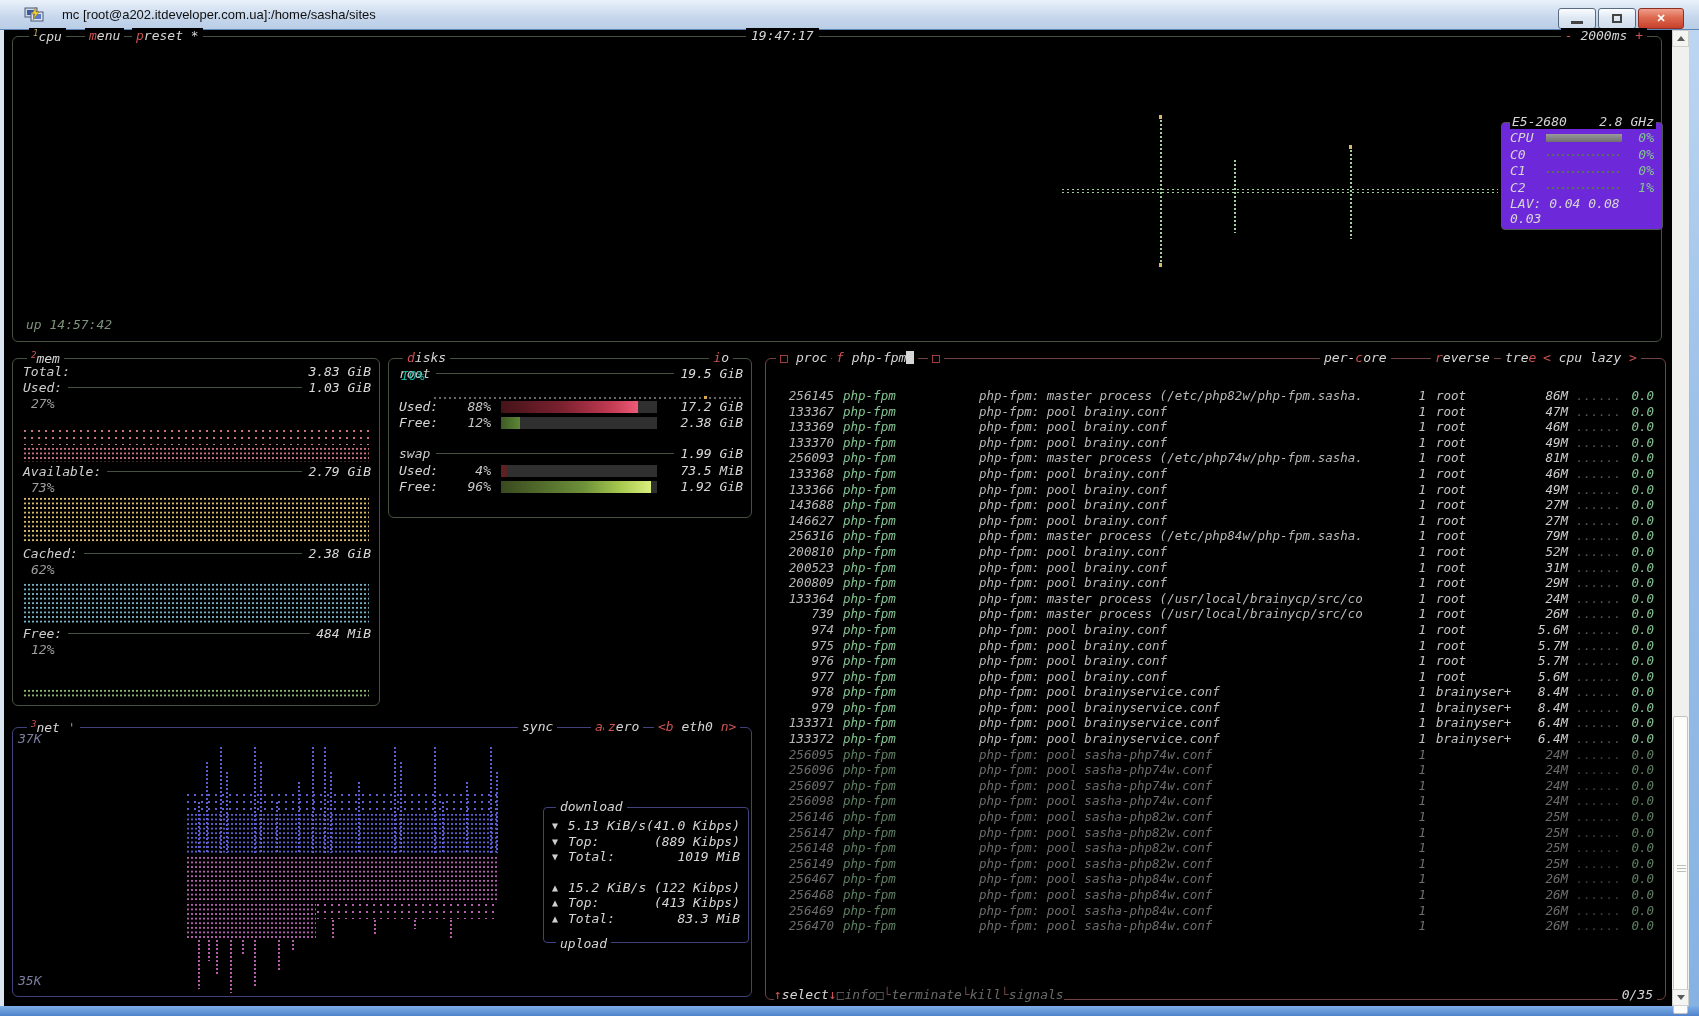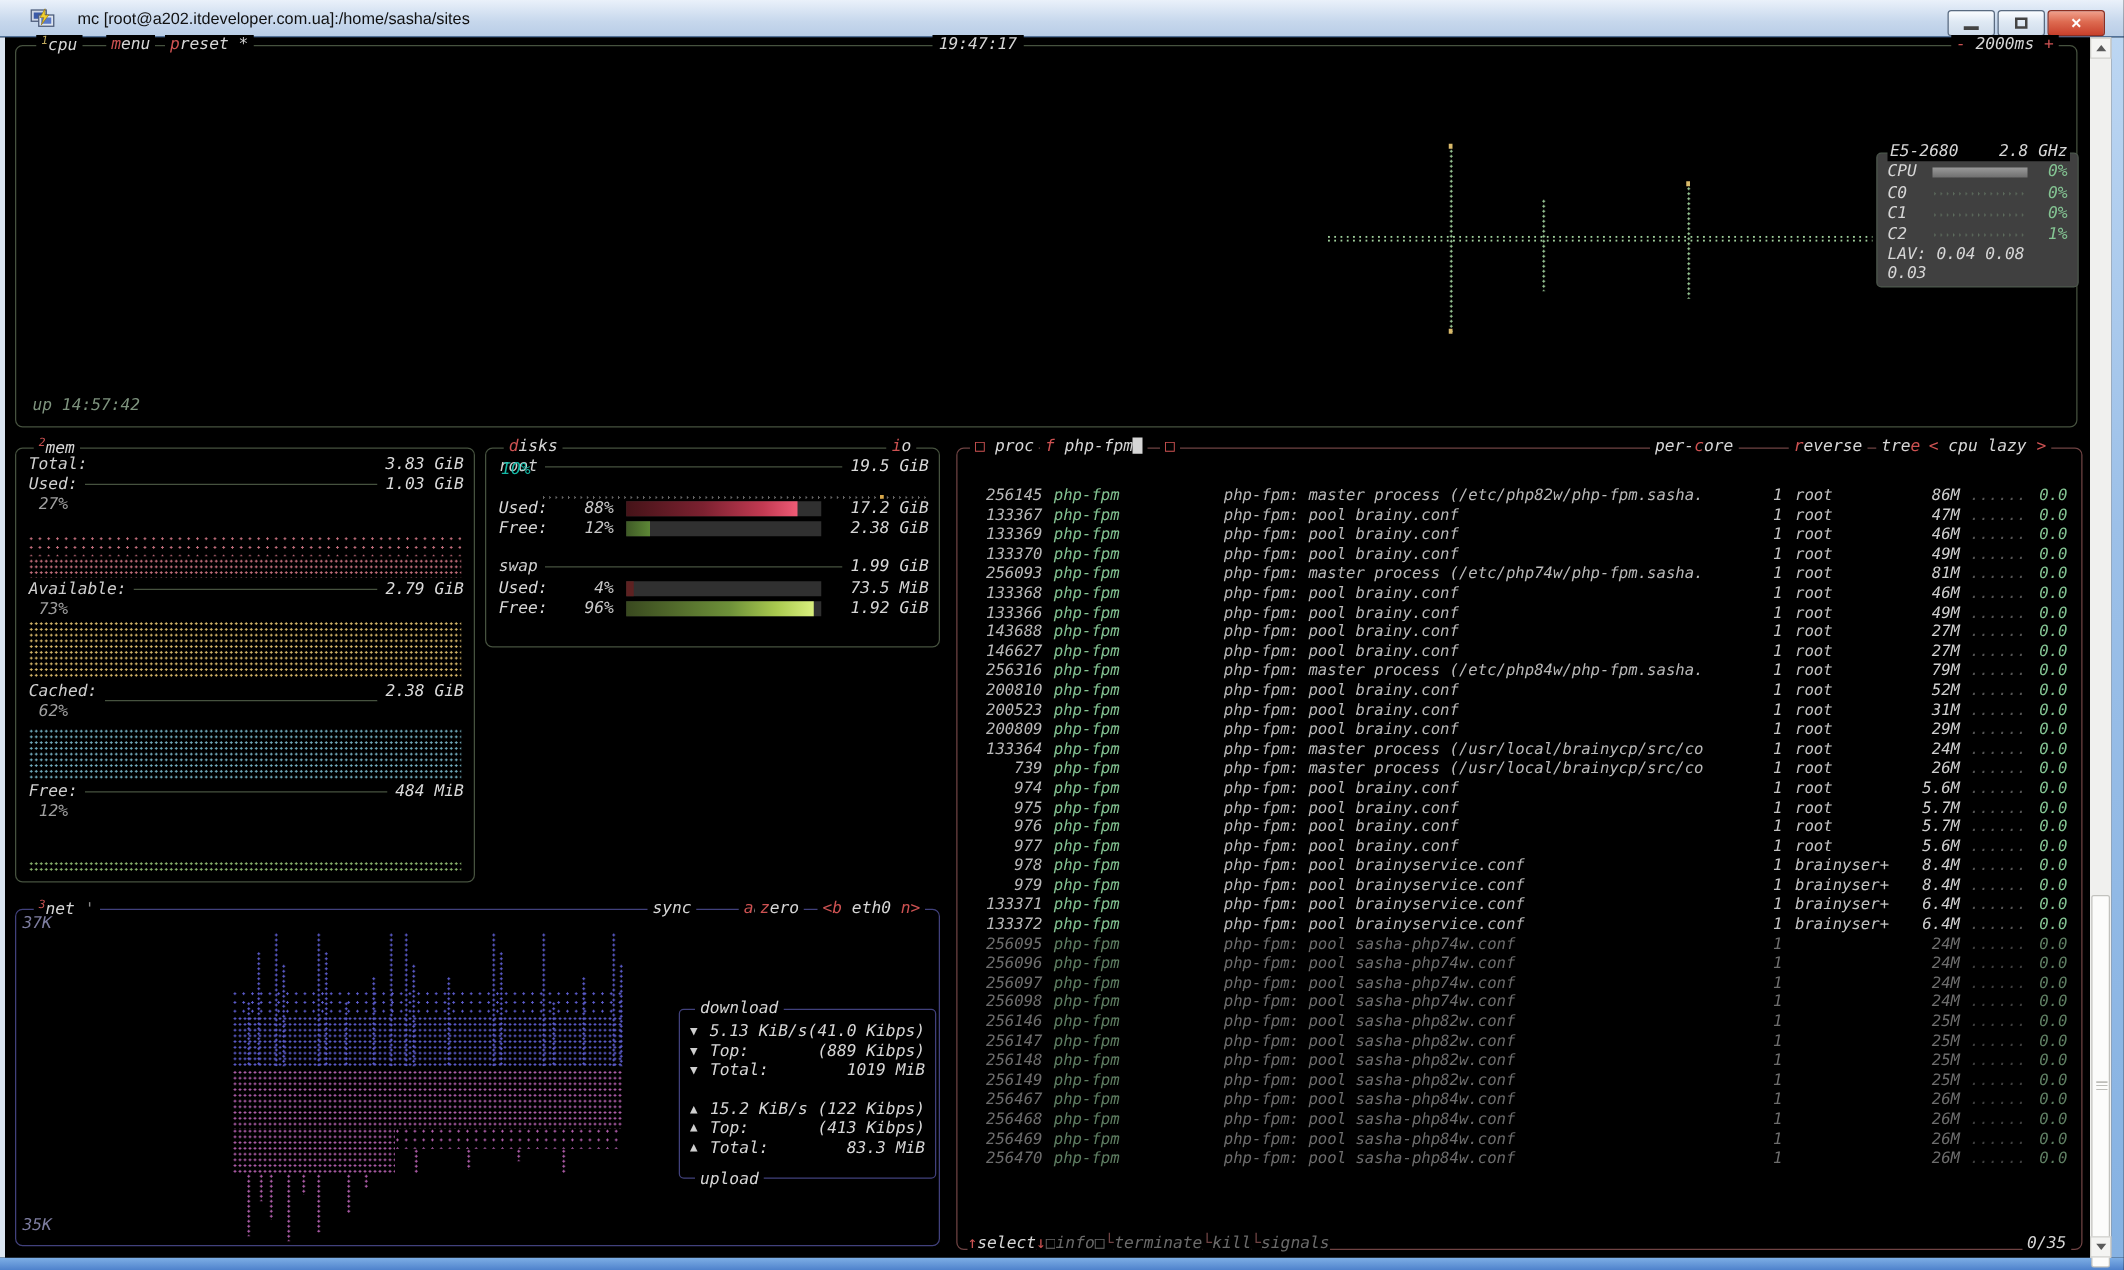--- a/index.html
+++ b/index.html
@@ -74,21 +74,21 @@
   .sparse{background-image:radial-gradient(circle 1px at 2px 2px,var(--c) 98%,transparent);background-size:7px 7px;}
   .vdots{background-image:radial-gradient(circle 1px at 2px 2px,var(--c) 98%,transparent);background-size:4px 4px;width:4px;}
   .hdots{background-image:radial-gradient(circle 0.9px at 2px 1.5px,var(--c) 98%,transparent);background-size:5px 3px;height:6px;}
 
   
   .cpu-panel{left:12px;top:36px;width:1650px;height:306px;}
   .uptime{position:absolute;left:13px;top:280px;color:#7e937e;}
   .cpu-time{position:absolute;left:733px;top:-9px;background:#000;padding:0 5px;}
   .interval{position:absolute;right:14px;top:-9px;background:#000;padding:0 4px;white-space:pre;}
   .cpubox{position:absolute;left:1488px;top:85px;width:162px;height:108px;
-    border:1px solid #4d584d;border-radius:4px;background:#404040;}
+    border:1px solid #4d584d;border-radius:4px;background:#6d28d9;}
   .cpubox .tag{left:8px;width:146px;display:flex;justify-content:space-between;padding:0 2px;}
   .cb-row{display:flex;align-items:center;height:15.5px;padding:0 8px;margin-top:1px;}
   .cb-row:first-of-type{margin-top:7px;}
   .cb-lbl{width:36px;}
   .cb-mid{flex:1;margin-right:6px;position:relative;height:10px;}
   .cb-bar{position:absolute;left:0;top:1px;height:8px;width:100%;background:linear-gradient(#9a9a9a,#6f6f6f);}
   .cb-dots{position:absolute;left:0;top:4px;height:4px;width:100%;--c:#5d6b5d;
     background-image:radial-gradient(circle 0.9px at 2px 2px,var(--c) 98%,transparent);background-size:5px 4px;}
   .cb-val{width:26px;text-align:right;color:var(--green);}
   .cb-lav{padding:1px 8px 0;color:var(--fg);}
@@ -269,21 +269,21 @@
   <div class="dotband dense" style="left:10px;top:88px;width:346px;height:15px;--c:var(--pink);"></div>
 
   <div class="metric" style="top:104px;">
     <span class="lbl">Available:</span>
       <span class="ln"></span>
       <span class="val">2.79 GiB</span>
   </div>
   <span class="pct" style="top:121px;">73%</span>
   <div class="dotband dense" style="left:10px;top:138px;width:346px;height:46px;--c:var(--yellow);"></div>
 
-  <div class="metric" style="top:186px;align-items:flex-end;">
+  <div class="metric" style="top:186px;">
     <span class="lbl">Cached:</span>
       <span class="ln"></span>
       <span class="val">2.38 GiB</span>
   </div>
   <span class="pct" style="top:203px;">62%</span>
   <div class="dotband dense" style="left:10px;top:224px;width:346px;height:40px;--c:var(--cyan);"></div>
 
   <div class="metric" style="top:266px;">
     <span class="lbl">Free:</span>
       <span class="ln"></span>

